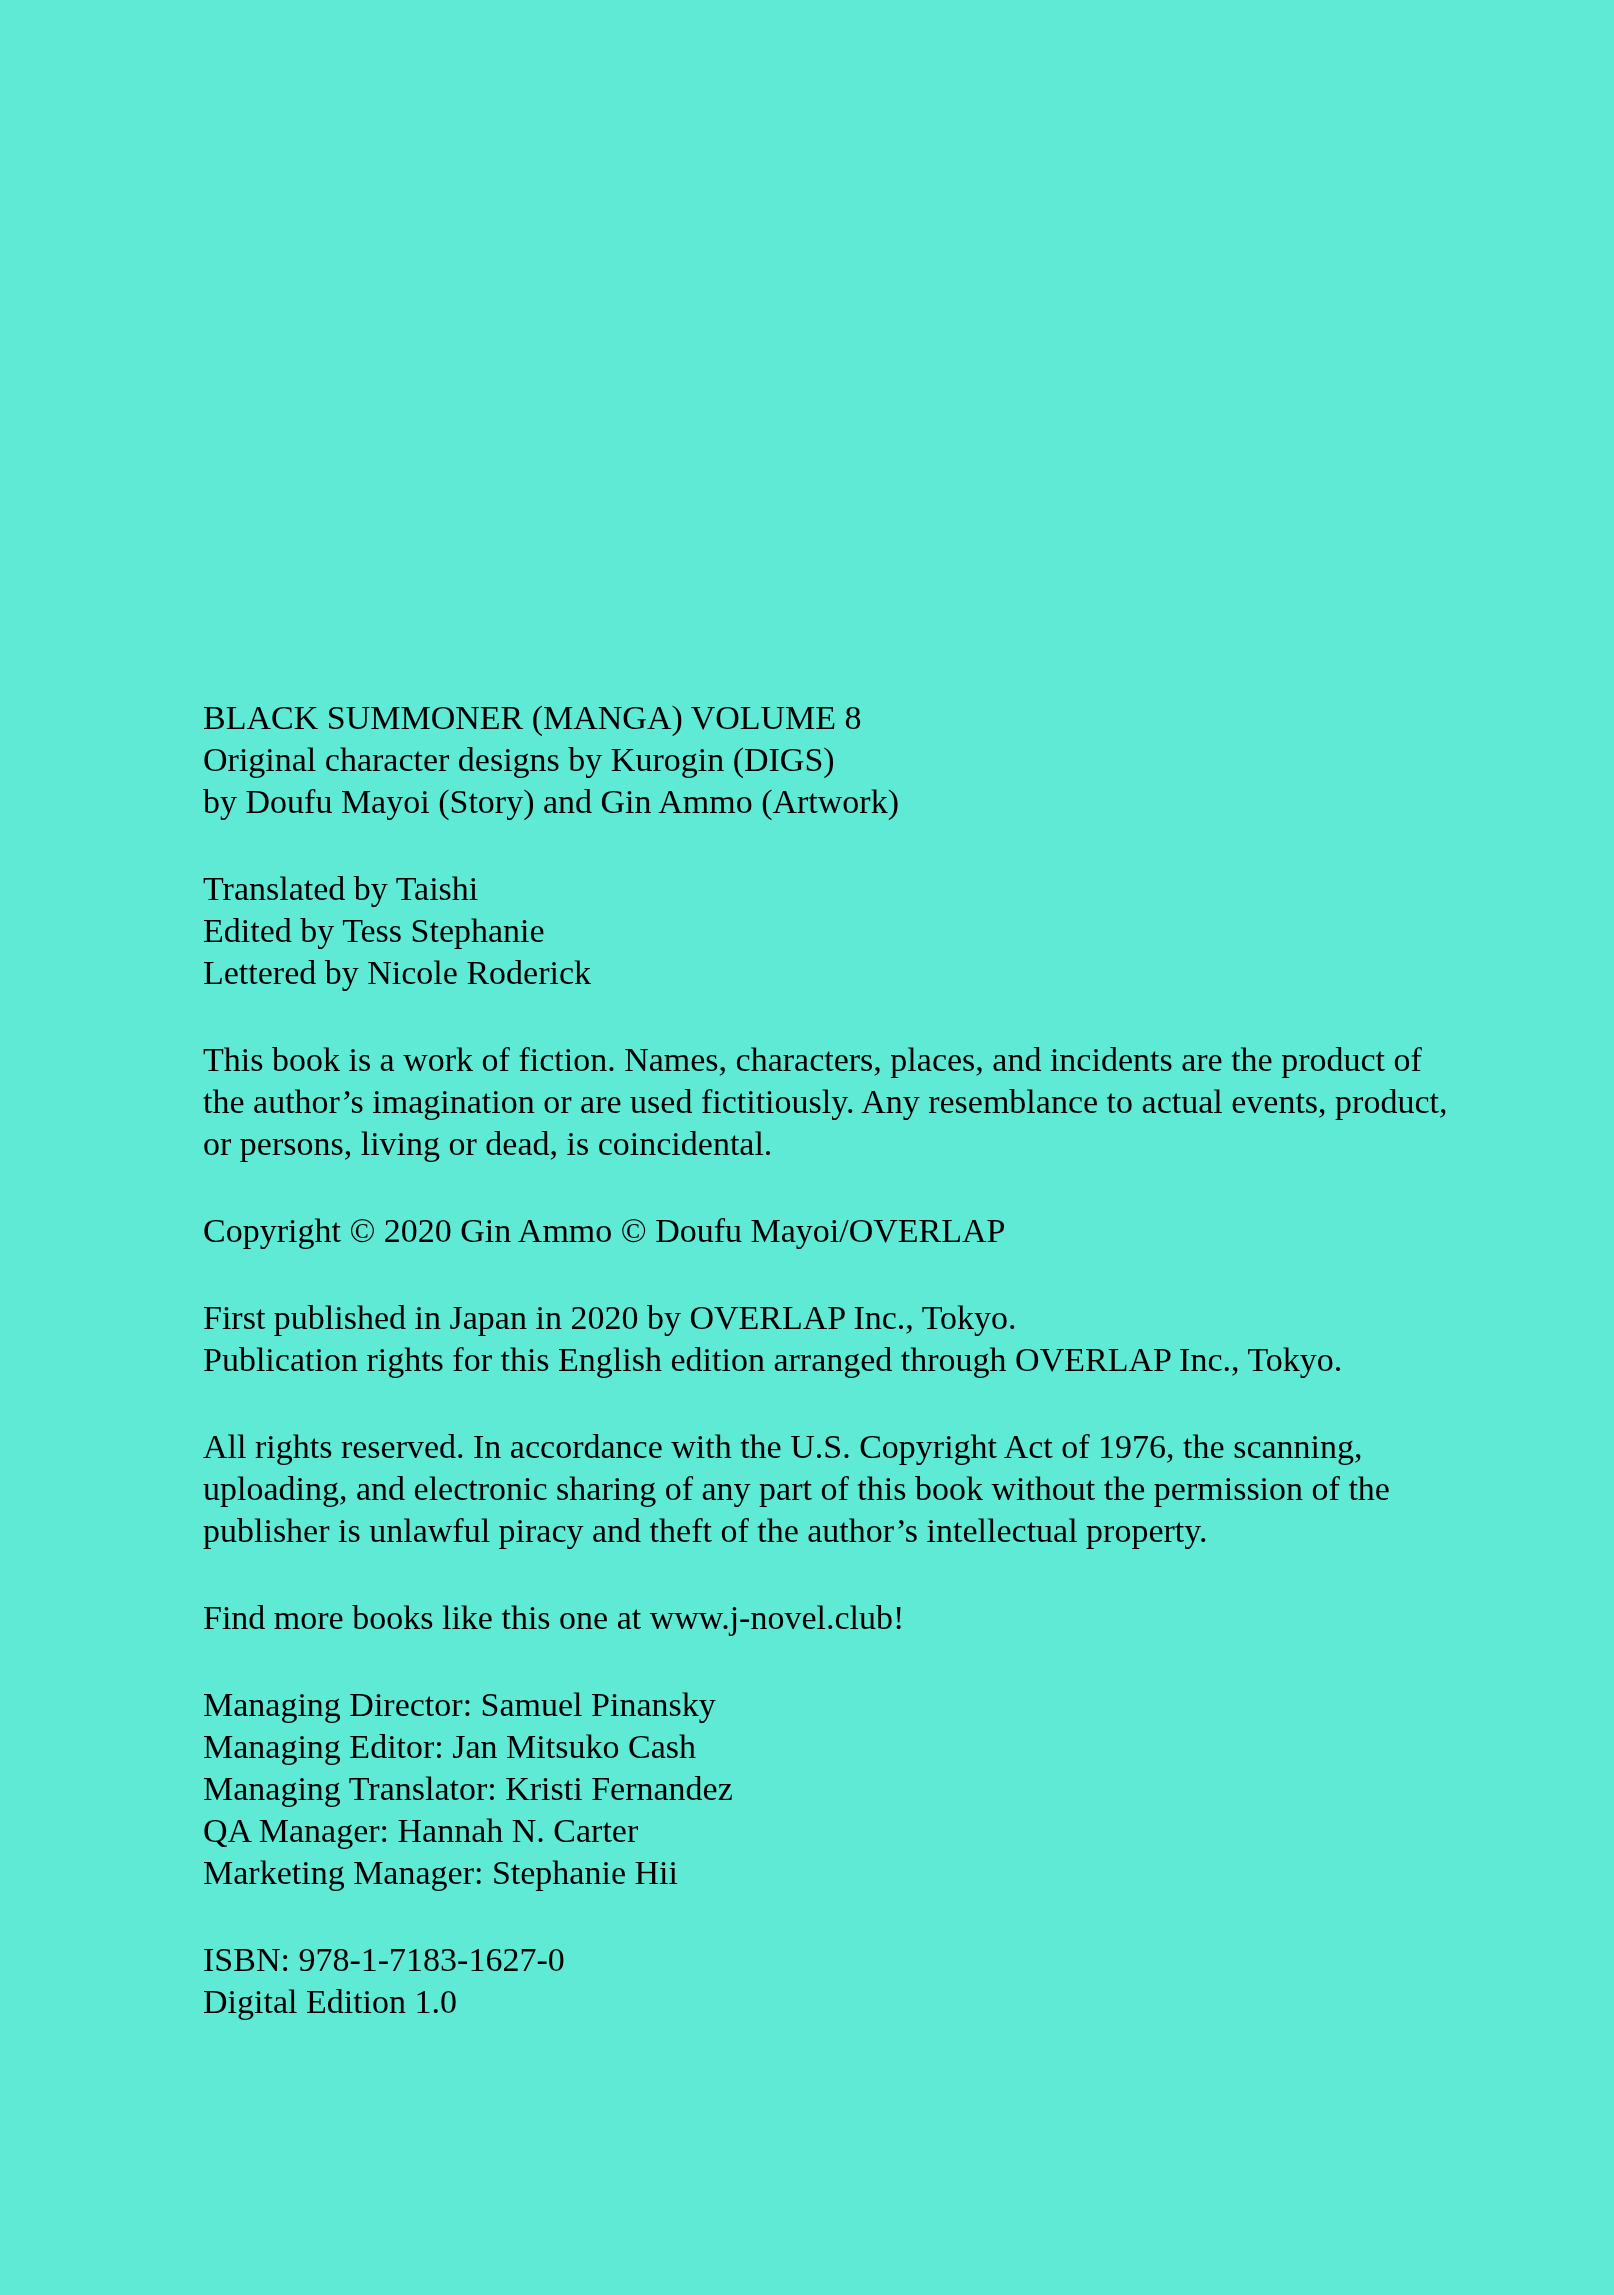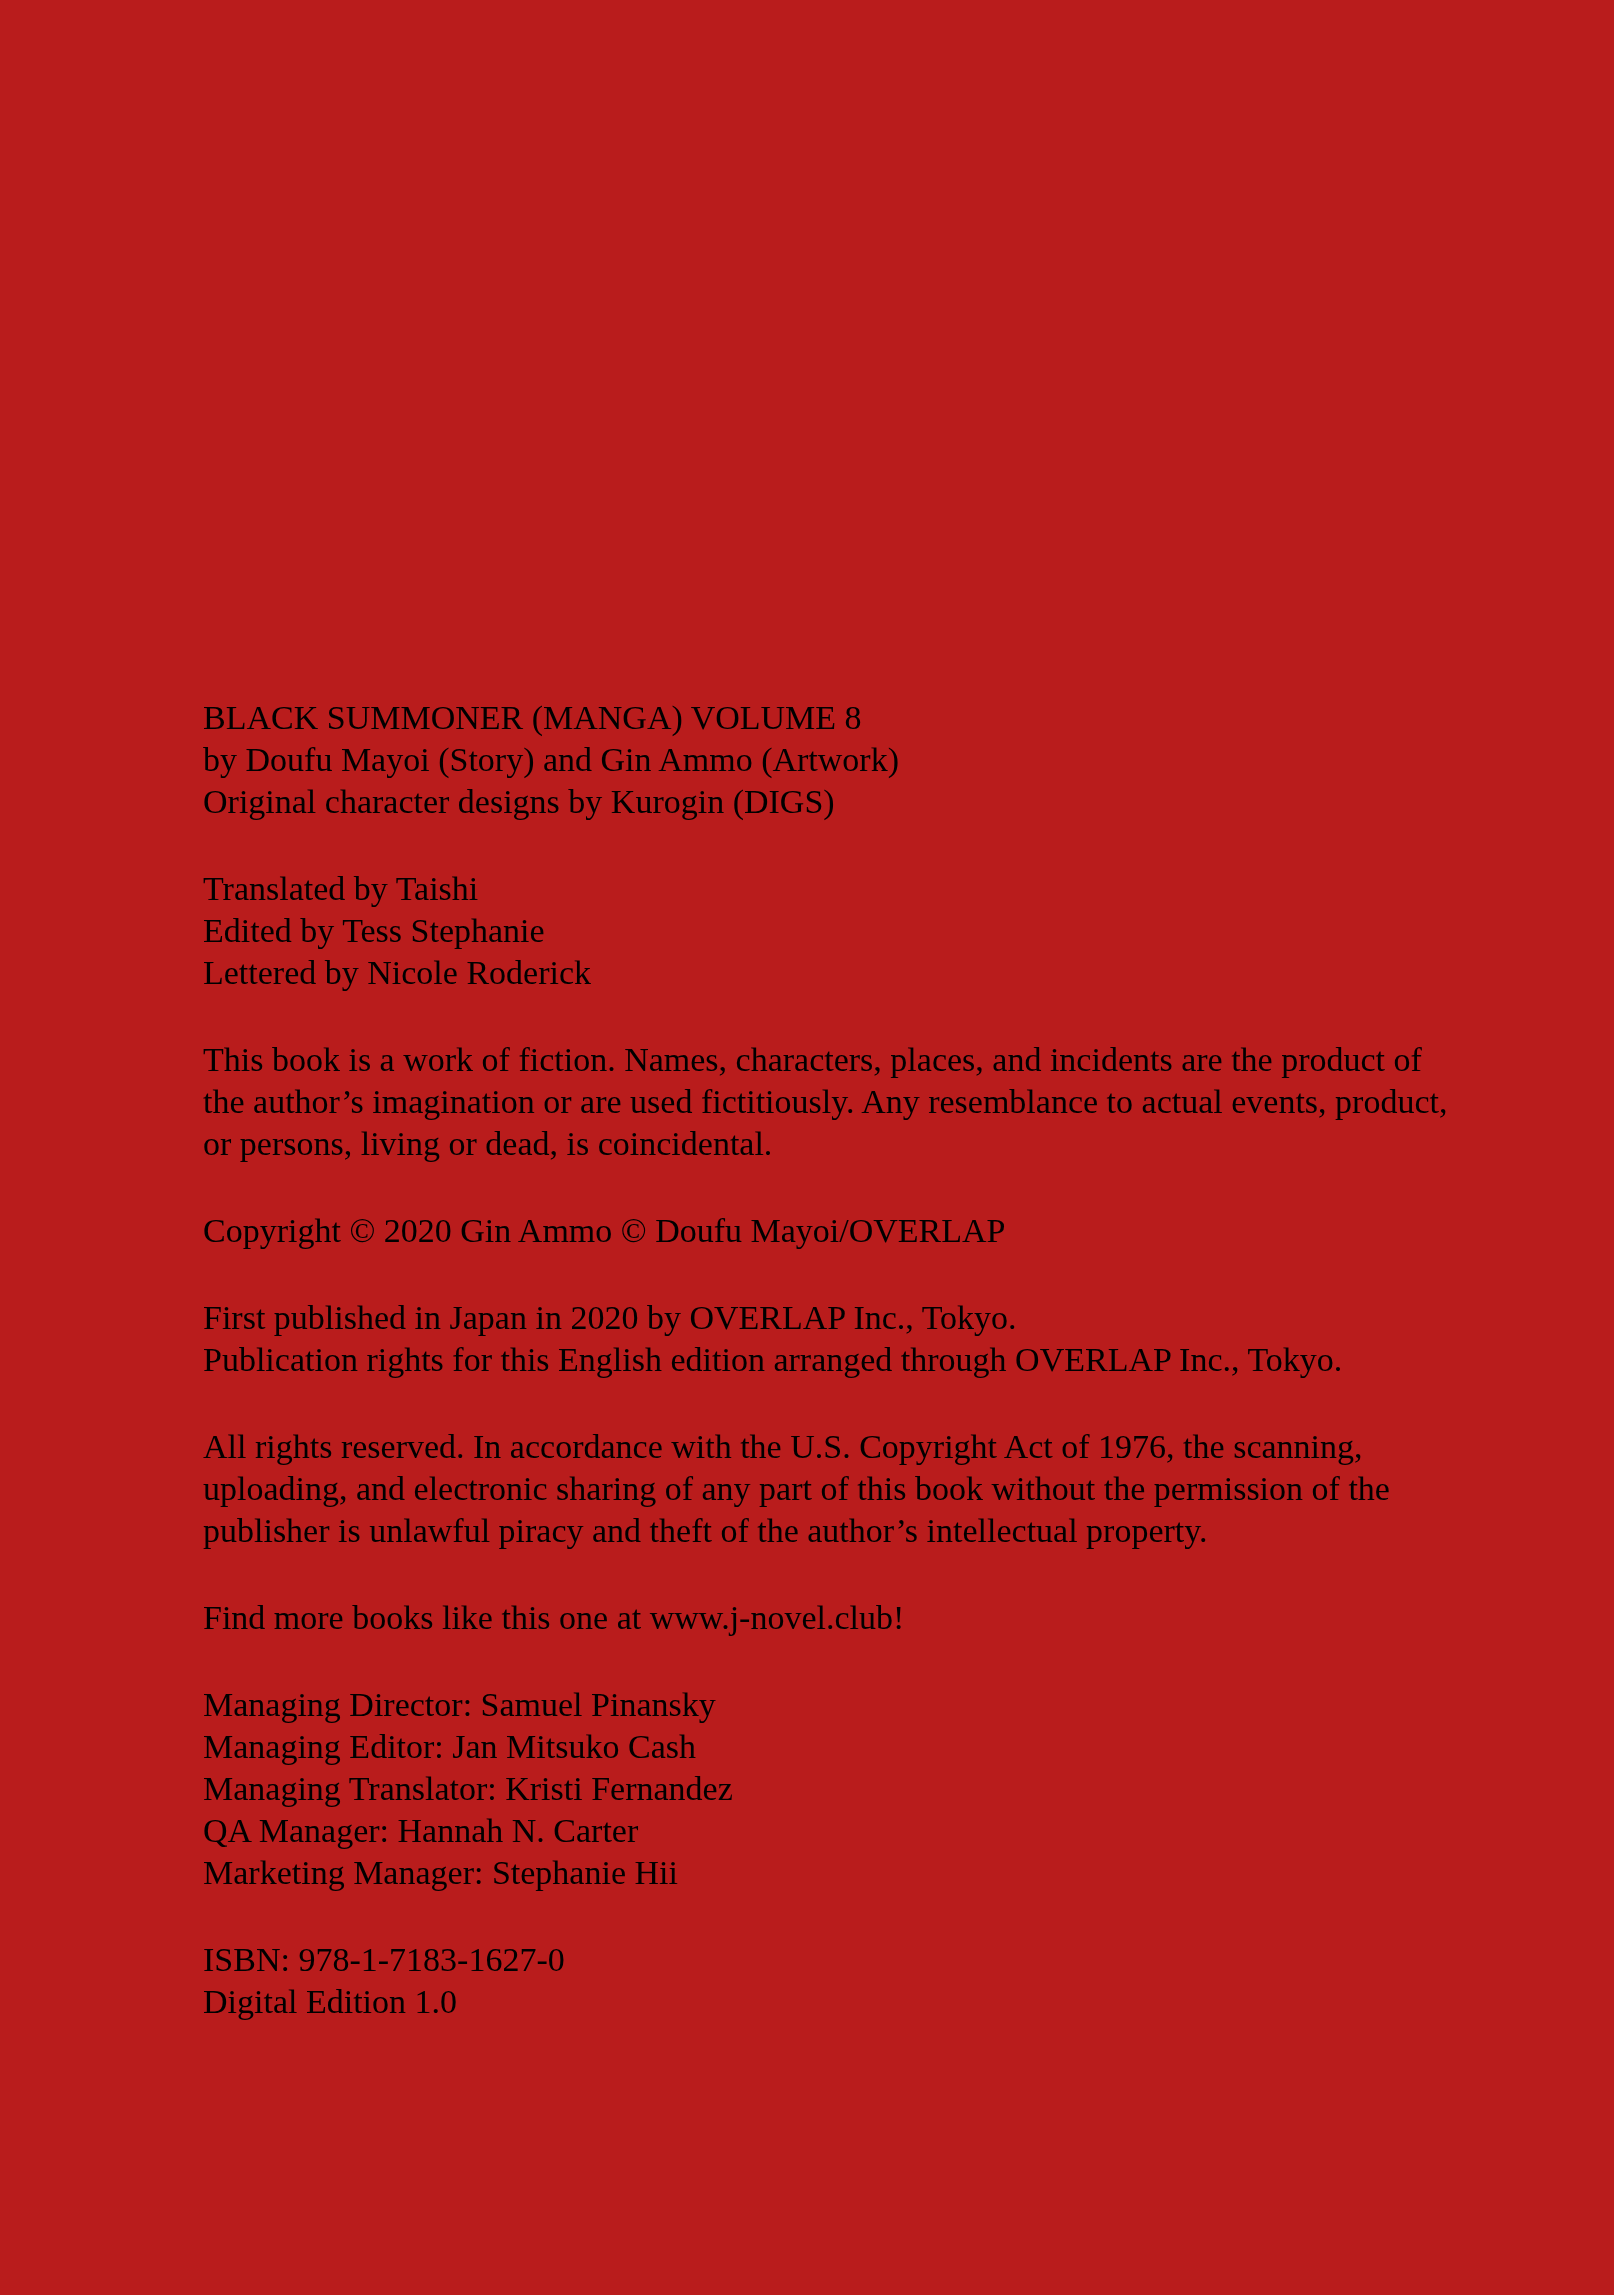--- a/index.html
+++ b/index.html
@@ -6,21 +6,21 @@
   html, body { background: #ffffff; }
   body {
     width: 1614px;
     height: 2295px;
     position: relative;
     overflow: hidden;
   }
   .page {
     position: absolute;
     inset: 0;
-    background: #b91c1c;
+    background: #5eead4;
   }
   .colophon {
     position: absolute;
     left: 203px;
     top: 697px;
     width: 1324px;
     font-family: "Liberation Serif", "DejaVu Serif", serif;
     font-size: 34px;
     line-height: 42px;
     color: #000000;
@@ -34,22 +34,22 @@
   }
 </style>
 </head>
 <body>
 
 <div class="page">
   <main class="colophon">
 
     <section class="block">
       <p class="line">BLACK SUMMONER (MANGA) VOLUME 8</p>
+      <p class="line">Original character designs by Kurogin (DIGS)</p>
       <p class="line">by Doufu Mayoi (Story) and Gin Ammo (Artwork)</p>
-      <p class="line">Original character designs by Kurogin (DIGS)</p>
     </section>
 
     <section class="block">
       <p class="line">Translated by Taishi</p>
       <p class="line">Edited by Tess Stephanie</p>
       <p class="line">Lettered by Nicole Roderick</p>
     </section>
 
     <section class="block">
       <p class="line">This book is a work of fiction. Names, characters, places, and incidents are the product of</p>

